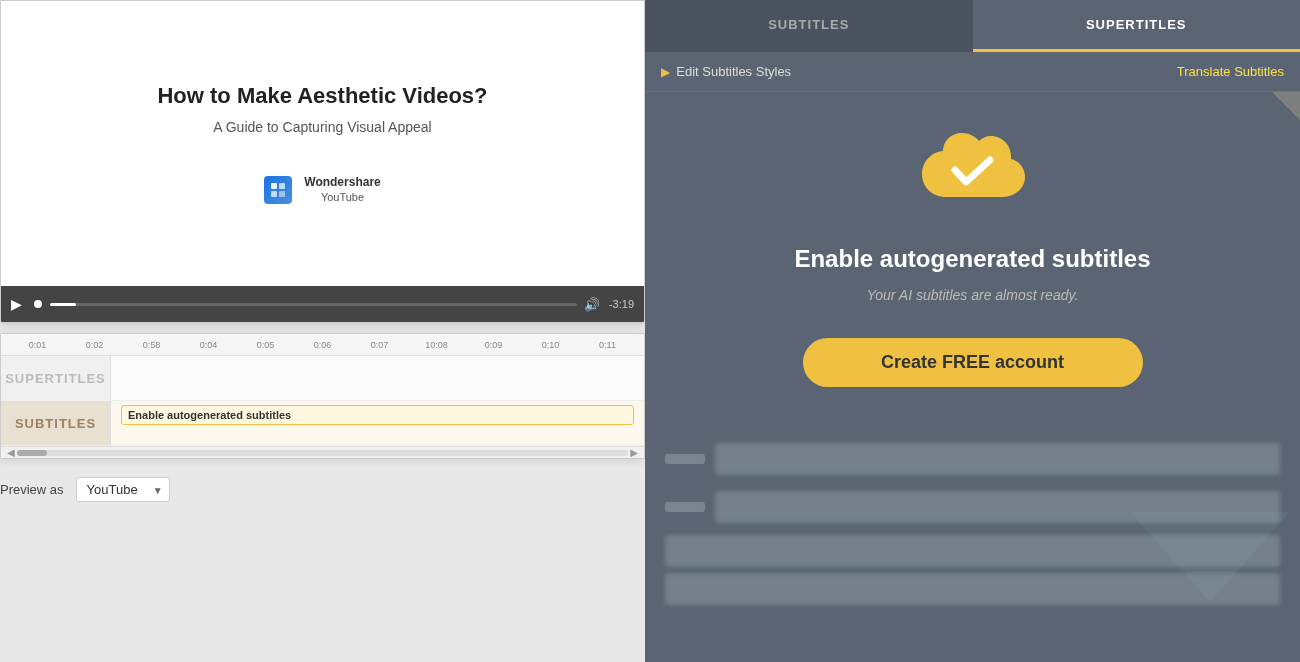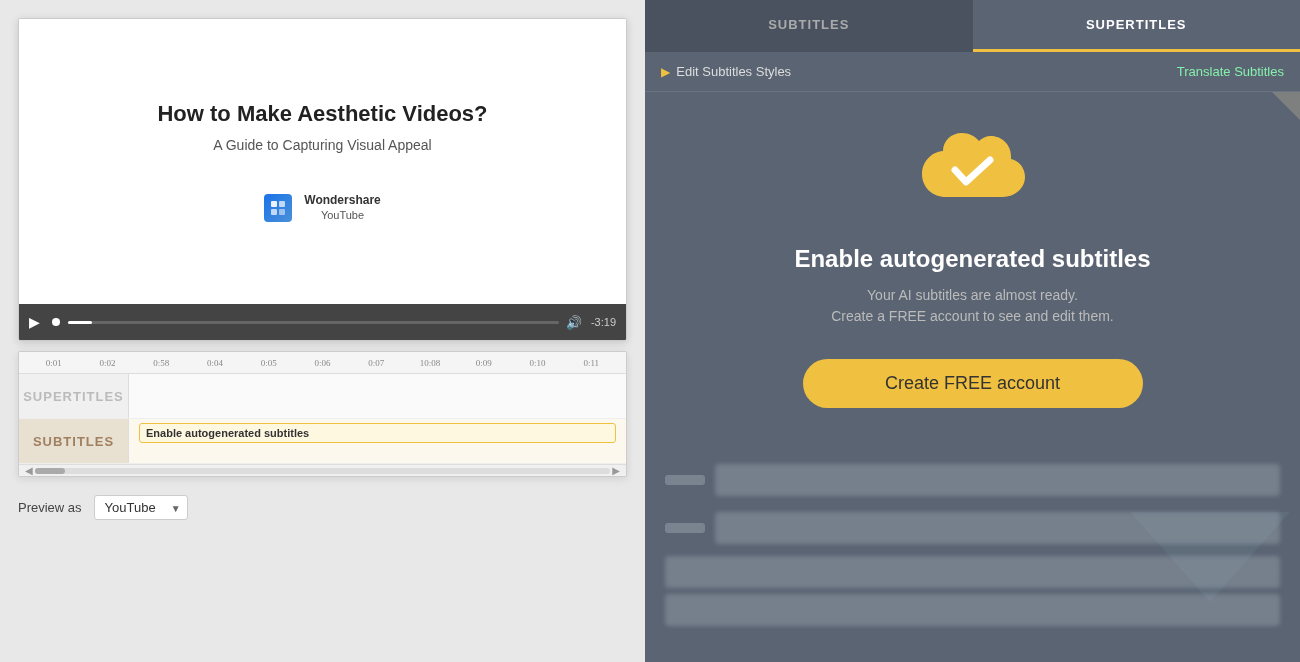--- a/index.html
+++ b/index.html
@@ -10,21 +10,20 @@
       font-family: -apple-system, BlinkMacSystemFont, 'Segoe UI', Arial, sans-serif;
       overflow: hidden;
       display: flex;
     }
 
     
     .left-panel {
       width: 645px;
       height: 662px;
       background: #e8e8e8;
-      padding: 18px;
       display: flex;
       flex-direction: column;
       gap: 10px;
     }
 
     .video-container {
       background: #fff;
       border: 1px solid #ccc;
       border-radius: 2px;
       overflow: hidden;
@@ -160,21 +159,20 @@
       display: flex;
       width: 100%;
       position: relative;
     }
 
     .ruler-mark {
       font-size: 9px;
       color: #888;
       flex: 1;
       text-align: center;
-      font-family: Liberation Serif, serif;
     }
 
     .timeline-tracks {
       display: flex;
       flex-direction: column;
     }
 
     .track-row {
       display: flex;
       height: 45px;
@@ -391,21 +389,21 @@
       cursor: pointer;
     }
 
     .sub-nav-chevron {
       color: #f0c040;
       font-size: 12px;
     }
 
     .sub-nav-right {
       font-size: 13px;
-      color: #86efac;
+      color: #fde047;
       cursor: pointer;
     }
 
     
     .right-content {
       display: flex;
       flex-direction: column;
       align-items: center;
       justify-content: flex-start;
       padding: 40px 30px 20px;
@@ -431,28 +429,29 @@
       text-align: center;
       margin-bottom: 12px;
     }
 
     .enable-desc {
       font-size: 14px;
       color: #bbb;
       text-align: center;
       line-height: 1.5;
       margin-bottom: 32px;
+      font-style: italic;
     }
 
     
     .cta-button {
       background: #f0c040;
       color: #333;
       font-size: 18px;
-      font-weight: 400;
+      font-weight: 700;
       padding: 14px 50px;
       border-radius: 40px;
       border: none;
       cursor: pointer;
       width: 340px;
       text-align: center;
       margin-bottom: 30px;
     }
 
     
@@ -616,21 +615,20 @@
 
         <path d="M85,65 H28 C14,65 4,55 4,42 C4,30 13,20 25,19 C25,9 33,1 44,1 C51,1 57,4 61,9 C64,6 68,4 73,4 C84,4 93,13 93,24 C93,25 93,26 93,27 C101,29 107,36 107,45 C107,56 97,65 85,65 Z" fill="#f0c040"></path>
 
         <path d="M37,38 L48,50 L72,28" stroke="white" stroke-width="7" stroke-linecap="round" stroke-linejoin="round" fill="none"></path>
       </svg>
     </div>
 
     <div class="enable-title">Enable autogenerated subtitles</div>
     <div class="enable-desc">
       <span>Your AI subtitles are almost ready.</span><br>
-      <span>Create a FREE account to see and edit them.</span>
     </div>
 
     <button class="cta-button">Create FREE account</button>
 
   </div>
 
   <div class="blurred-section">
     <div class="blurred-row">
       <div class="blurred-label"></div>
       <div class="blurred-input"></div>

